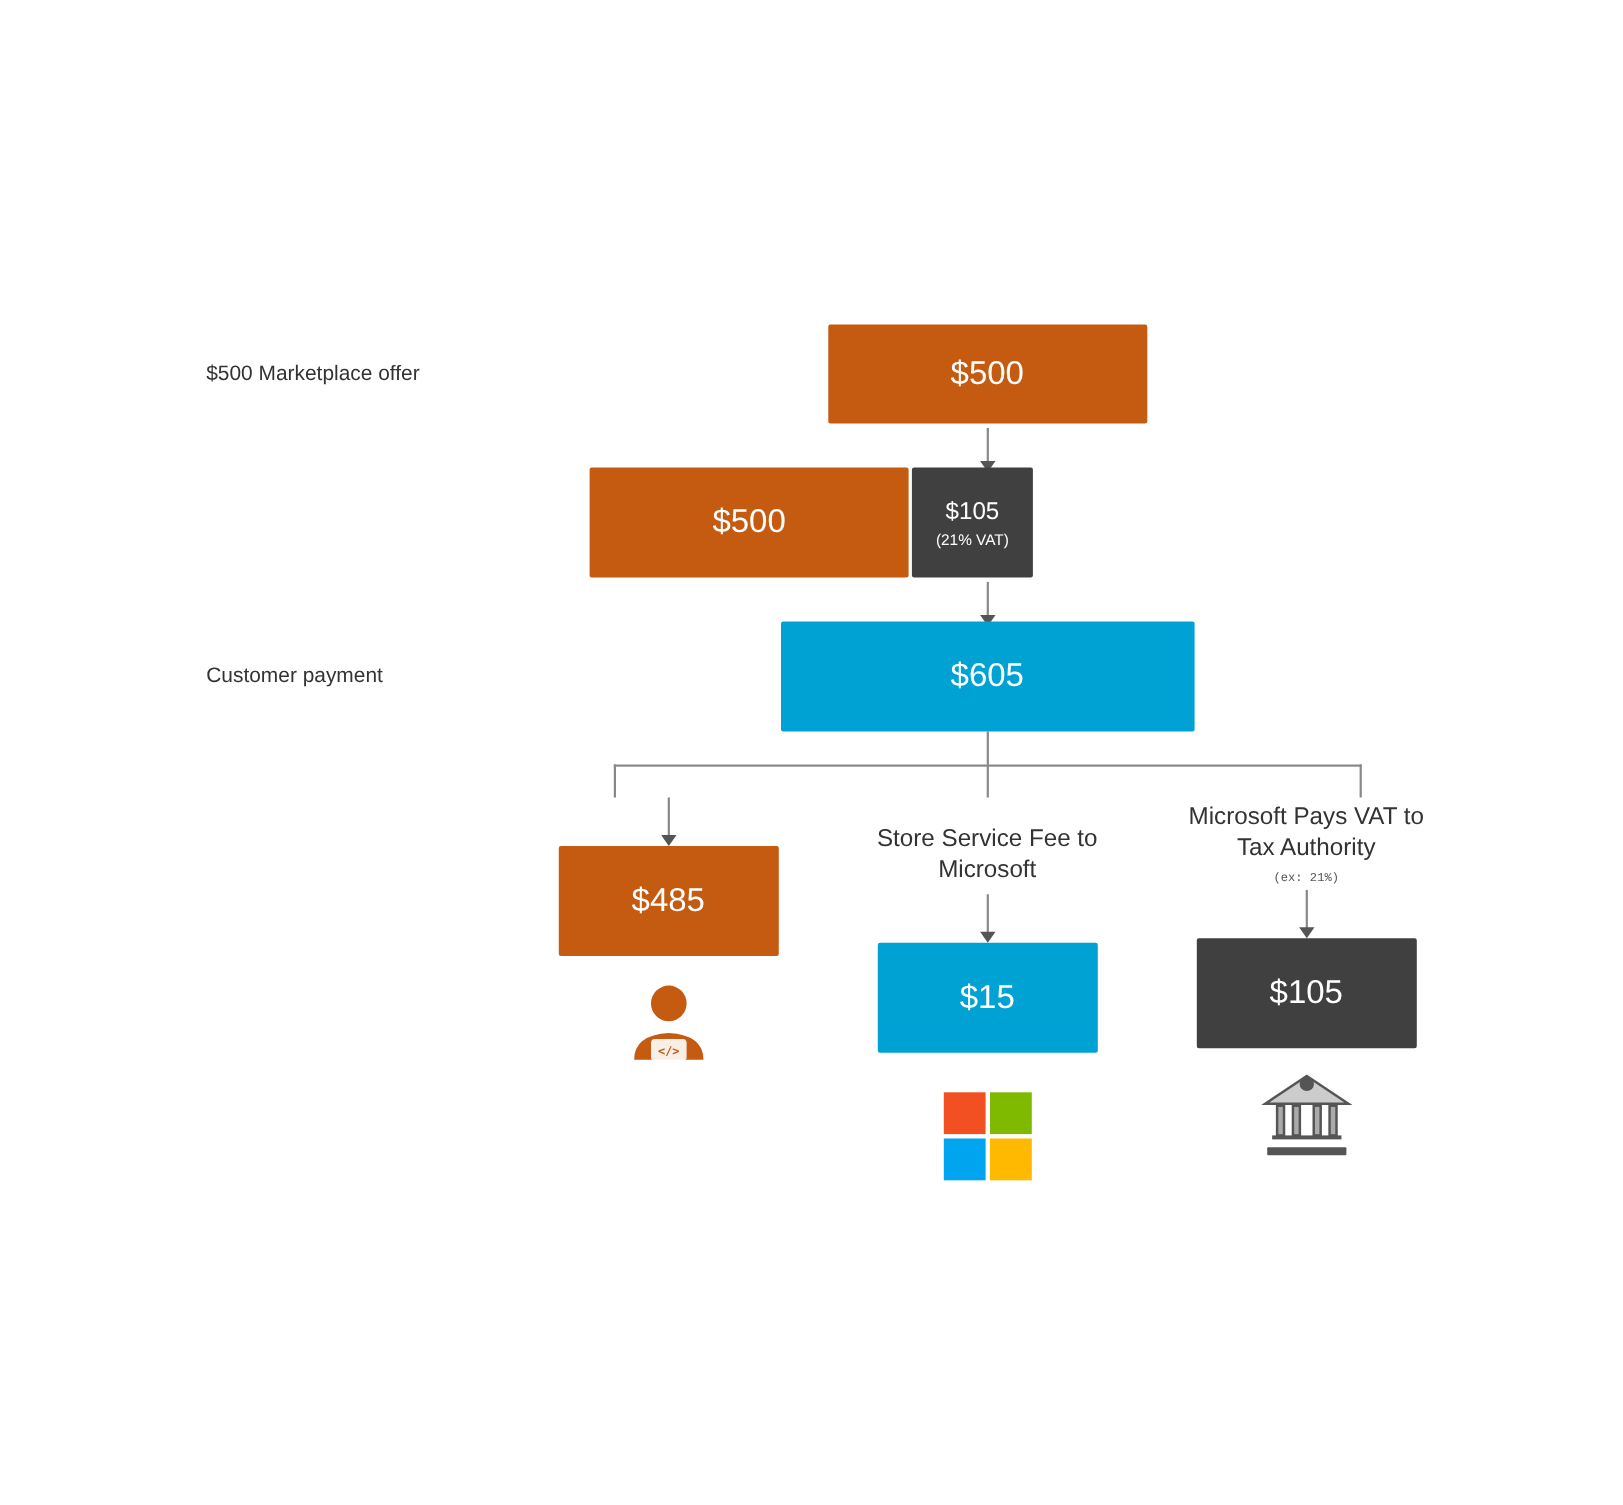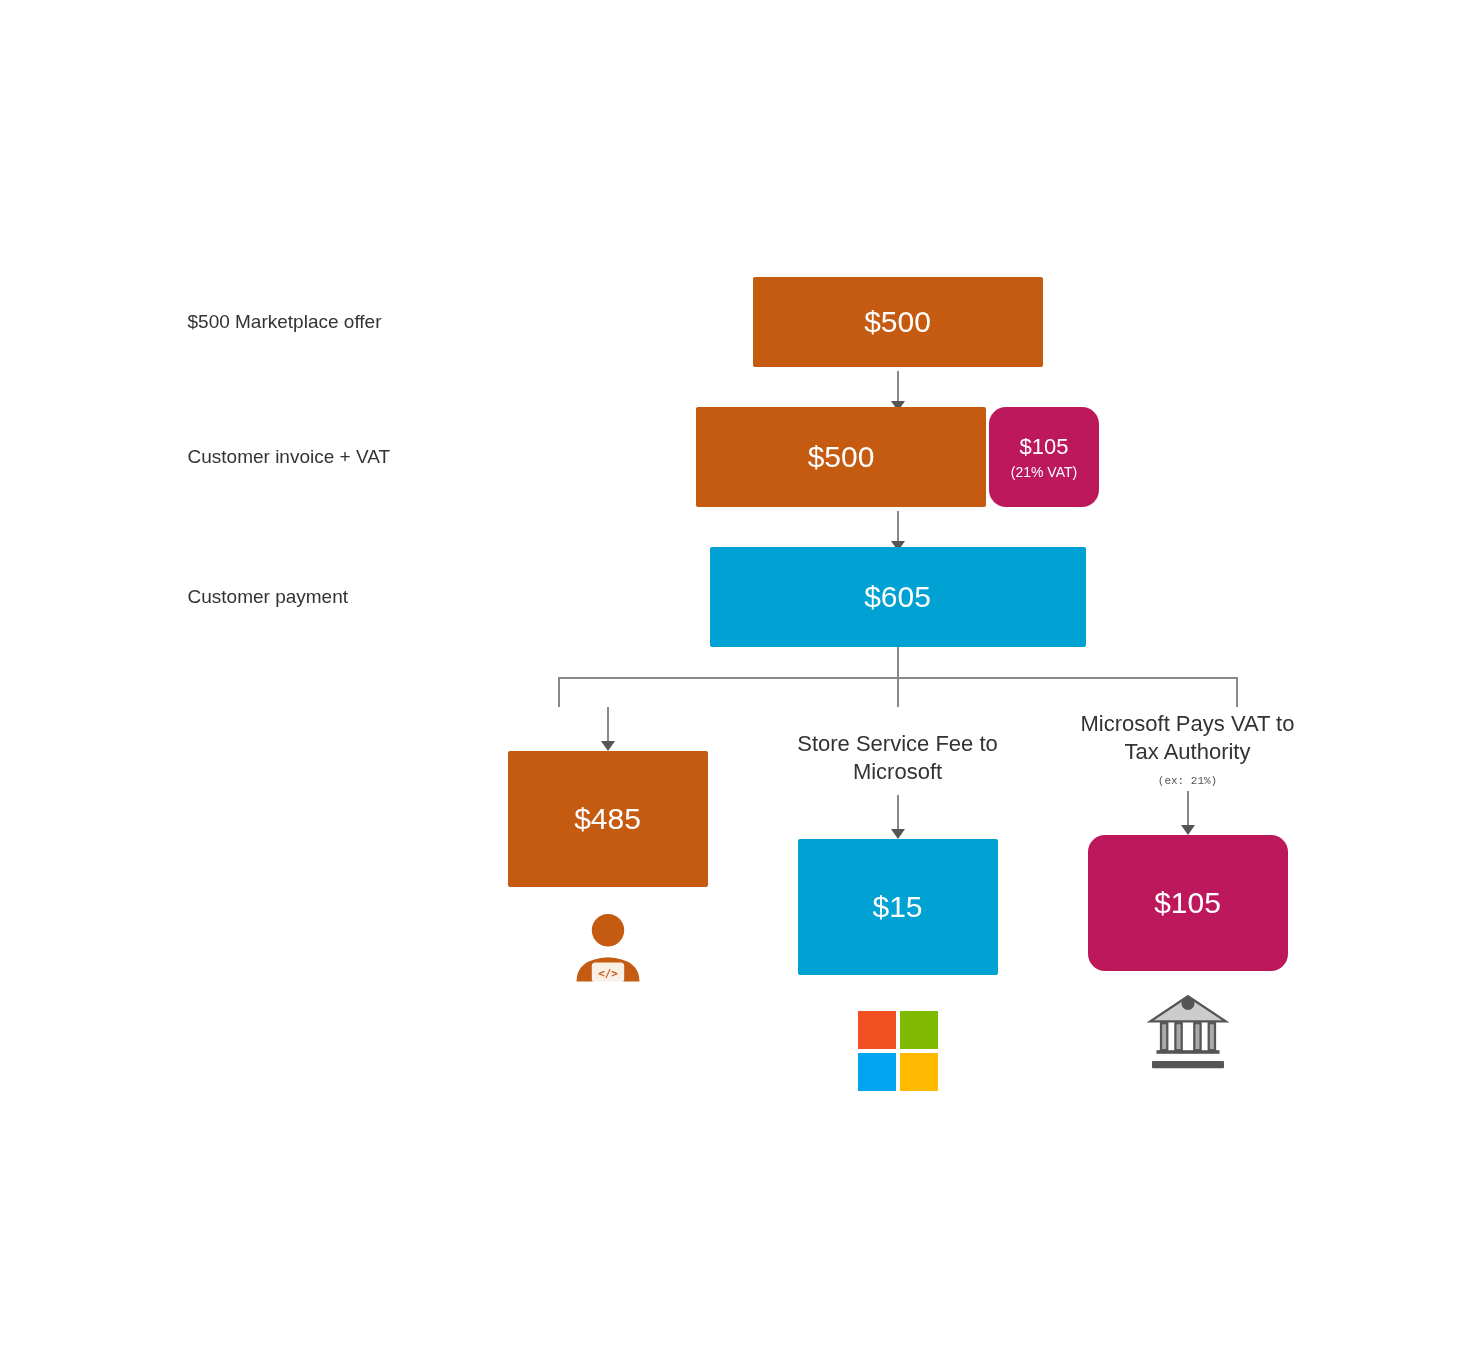--- a/index.html
+++ b/index.html
@@ -54,22 +54,21 @@
       font-weight: 400;
       border-radius: 2px;
     }
     .box-orange {
       background: #c55a11;
     }
     .box-blue {
       background: #00a2d4;
     }
     .box-gray {
-      background: #be185d;
-      border-radius: 17px;
+      background: #404040;
     }
 
     
     .box-marketplace {
       width: 290px;
       height: 90px;
     }
 
     
     .box-invoice-main {
@@ -183,21 +182,21 @@
       bottom: -8px;
       left: 50%;
       transform: translateX(-50%);
       border-left: 7px solid transparent;
       border-right: 7px solid transparent;
       border-top: 10px solid #555;
     }
 
     .box-small {
       width: 200px;
-      height: 136px;
+      height: 100px;
       font-size: 30px;
     }
 
     
     .icon-area {
       margin-top: 18px;
       display: flex;
       flex-direction: column;
       align-items: center;
     }
@@ -251,21 +250,20 @@
     </div>
   </div>
 
   <div class="connector-wrap" style="padding-left:320px; margin: 4px 0 4px 0;">
     <div class="connector-center">
       <div class="connector-vertical" style="height:32px;"></div>
     </div>
   </div>
 
   <div class="row">
-    <div class="row-label">Customer invoice + VAT</div>
     <div class="row-content">
       <div class="invoice-boxes">
         <div class="box box-orange box-invoice-main">
           <span>$500</span>
         </div>
         <div class="box box-gray box-invoice-vat" style="display:flex;">
           <span class="vat-amount">$105</span>
           <span class="vat-label">(21% VAT)</span>
         </div>
       </div>

